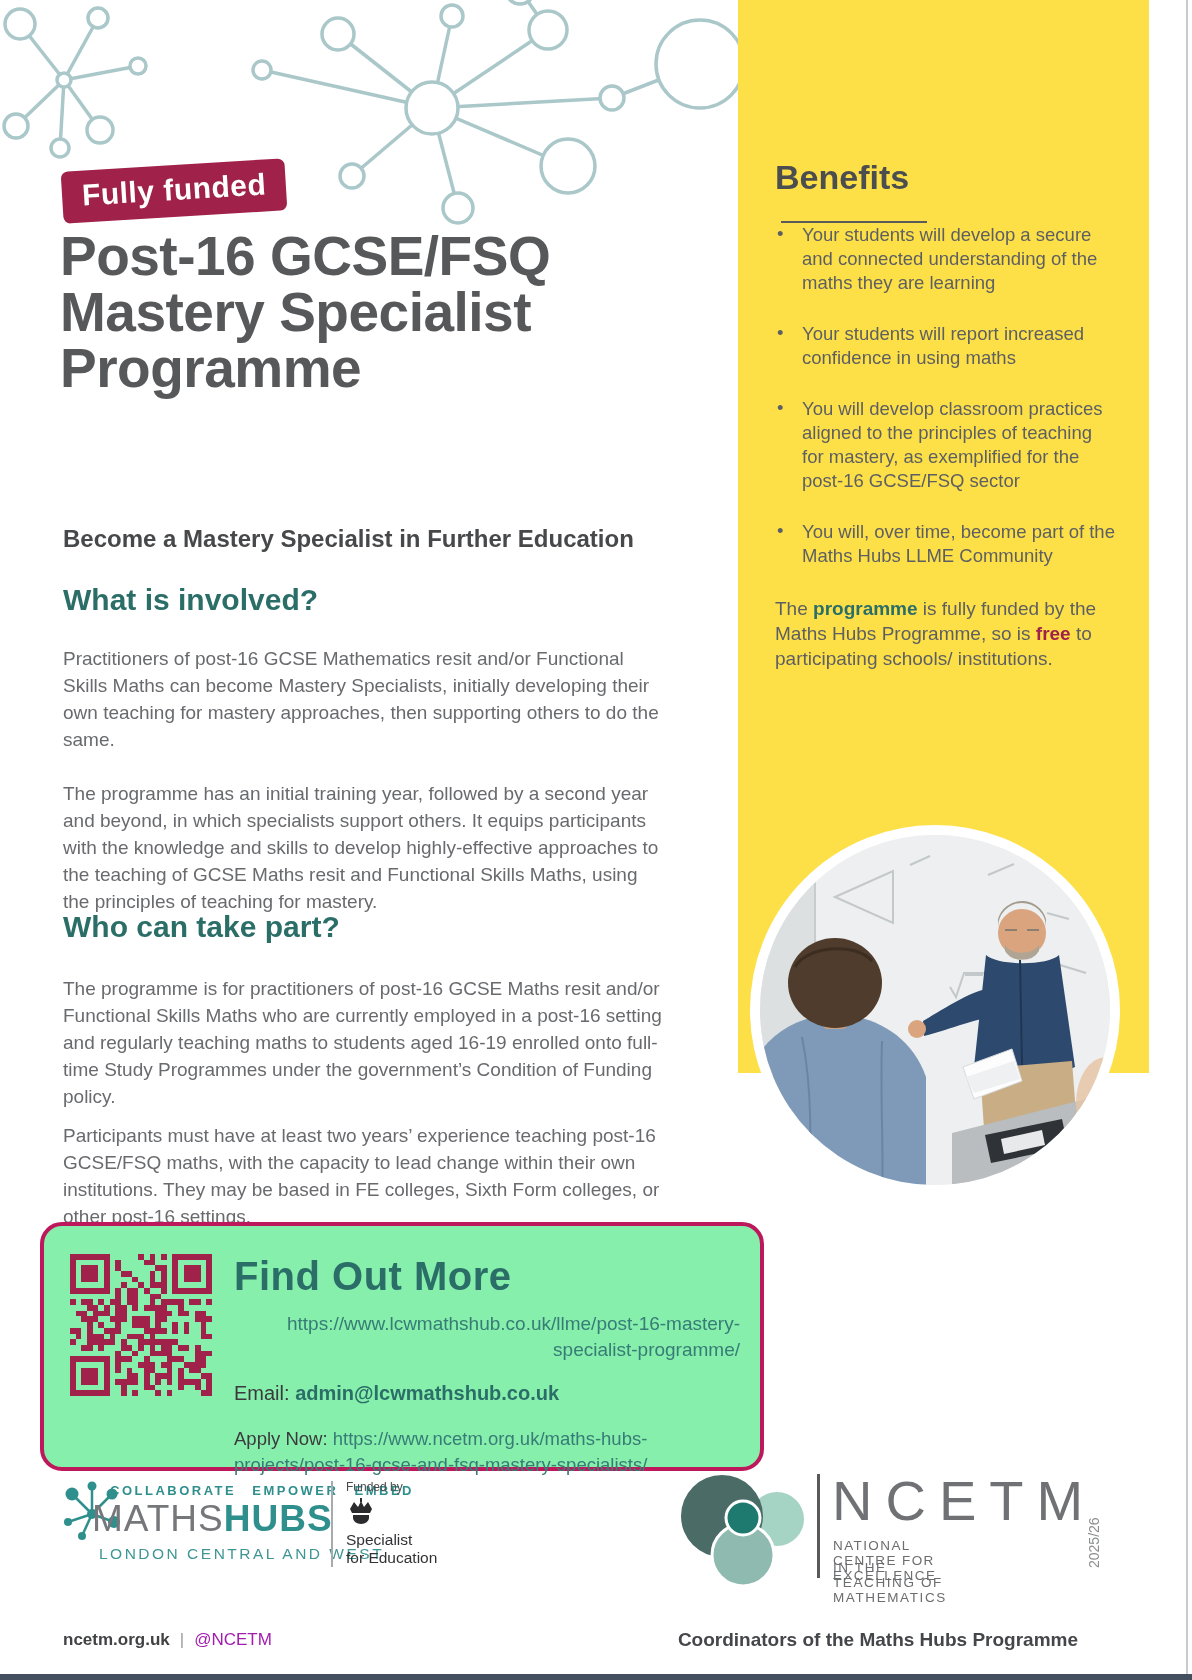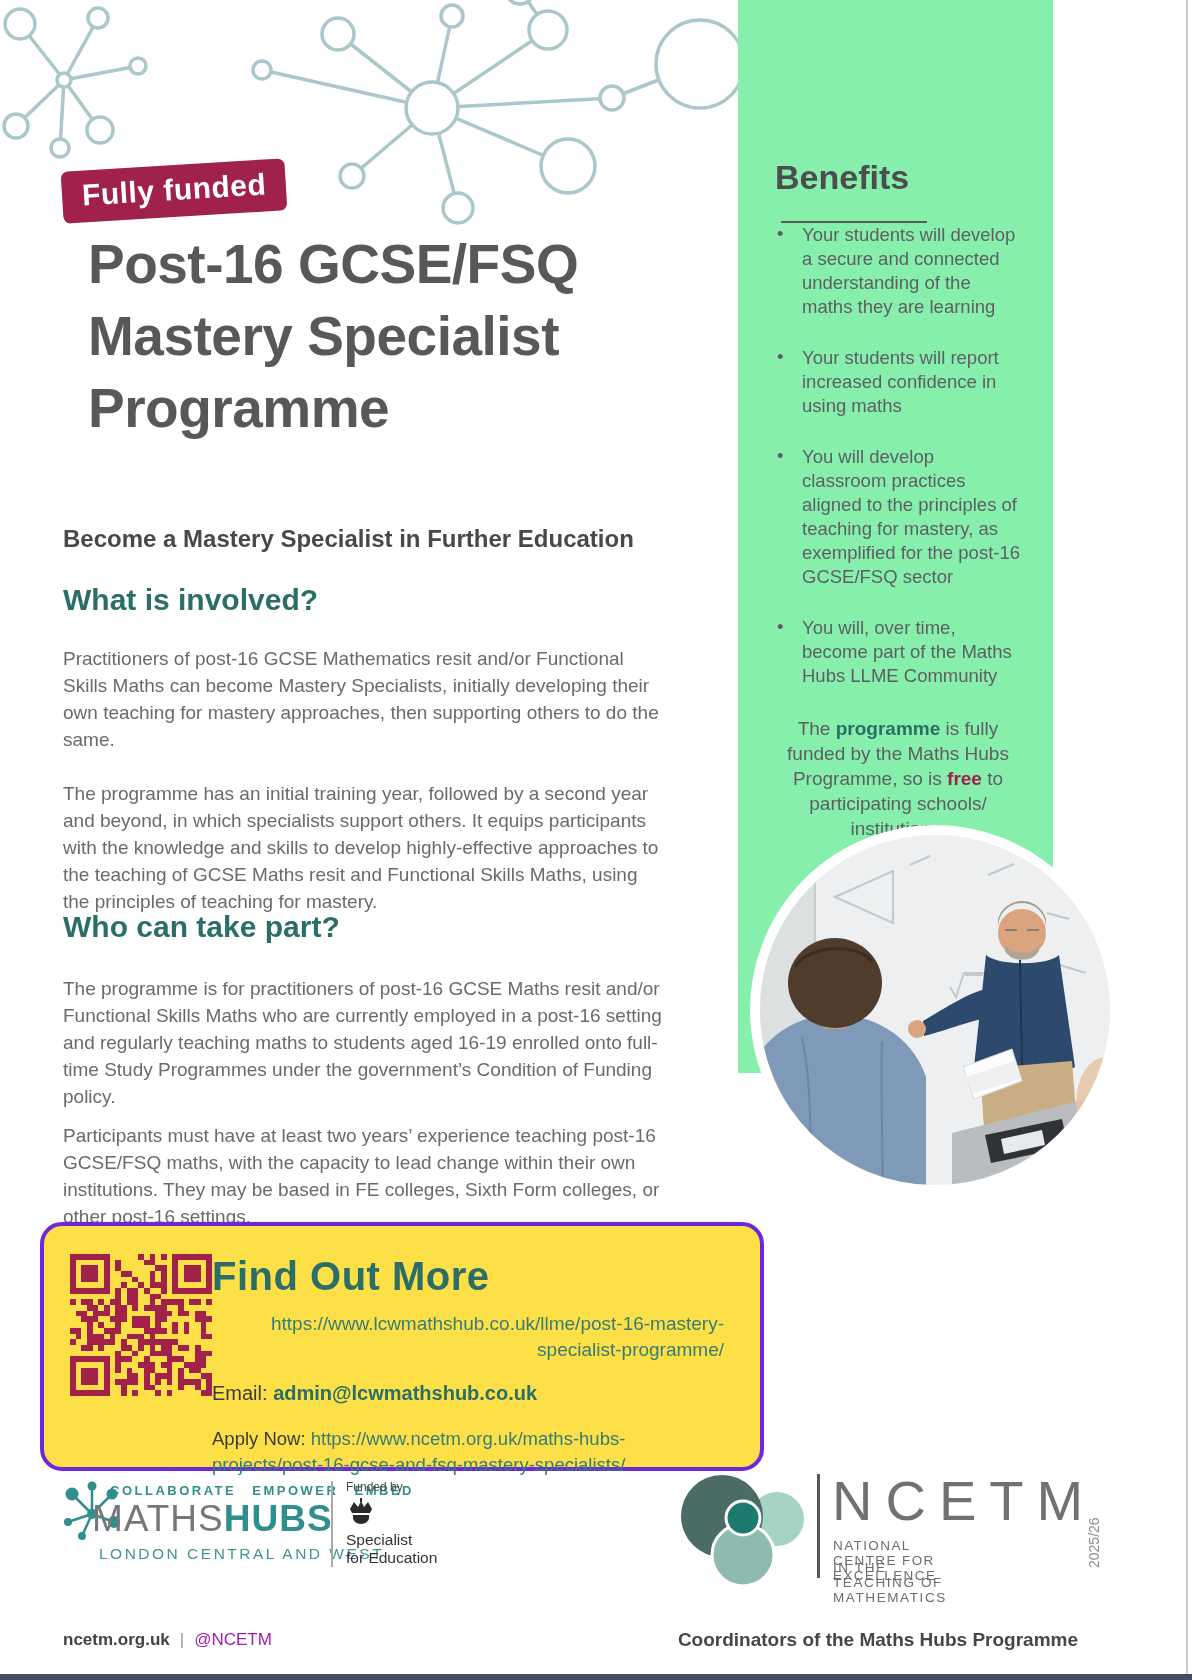--- a/index.html
+++ b/index.html
@@ -14,60 +14,59 @@
   
   .badge {
     position:absolute; left:62px; top:165px;
     background:#a02149; color:#fff; font-size:30px; font-weight:bold;
     padding:8px 20px 10px 20px; border-radius:7px;
     transform:rotate(-3.5deg); letter-spacing:.5px;
   }
   
   .title {
     position:absolute; left:60px; top:228px; width:616px;
-    font-size:55px; line-height:72px; font-weight:bold; color:#57585a;
+    font-size:55px; line-height:56px; font-weight:bold; color:#57585a;
     letter-spacing:-.5px;
-    margin-left:28px;
   }
   .subtitle {
     position:absolute; left:63px; top:525px; width:604px;
     font-size:24px; font-weight:bold; color:#47484a;
   }
   .h-teal { position:absolute; left:63px; font-size:30px; font-weight:bold; color:#2b6e68; }
   .h-what { top:583px; }
   .h-who  { top:910px; }
   .para { position:absolute; left:63px; width:604px; font-size:19px; line-height:27px; color:#696a6d; }
   .p1 { top:645px; } .p2 { top:780px; } .p3 { top:975px; } .p4 { top:1122px; }
   
   .sidebar {
-    position:absolute; left:738px; top:0; width:315px; height:1073px;
-    background:#86efac; padding:158px 32px 0 37px;
+    position:absolute; left:738px; top:0; width:411px; height:1073px;
+    background:#fde047; padding:158px 32px 0 37px;
   }
   .benefits-h { font-size:34px; font-weight:bold; color:#4c4d4f; }
   .benefits-rule { width:146px; height:2px; background:#5a5b5d; margin:24px 0 0 6px; }
   .benefits-list { list-style:none; }
   .benefits-list li {
     position:relative; padding-left:27px; margin-bottom:27px;
     font-size:18.5px; line-height:24px; color:#5e5f62;
   }
   .benefits-list li::before { content:"\2022"; position:absolute; left:2px; top:-1px; color:#5e5f62; }
-  .benefits-note { margin-top:28px; font-size:19px; line-height:25px; color:#5e5f62;text-align:center; }
+  .benefits-note { margin-top:28px; font-size:19px; line-height:25px; color:#5e5f62; }
   .benefits-note .tealb { color:#2b6e68; font-weight:bold; }
   .benefits-note .berryb { color:#a02149; font-weight:bold; }
   
   .photo {
     position:absolute; left:750px; top:825px; width:370px; height:370px;
     border-radius:50%; border:10px solid #fff; background:#eceeef; overflow:hidden;
   }
   .photo svg { display:block; }
   
   .fom {
     position:absolute; left:40px; top:1222px; width:724px; height:249px;
-    border:4px solid #6d28d9; border-radius:22px; background:#fde047;
-    display:flex; padding:28px 20px 20px 26px; 
+    border:4px solid #be185d; border-radius:22px; background:#86efac;
+    display:flex; padding:28px 20px 20px 26px; gap:22px;
   }
   .qr { width:142px; height:142px; flex:0 0 142px; }
   .fom-text { width:512px; }
   .fom-h { font-size:40px; line-height:44px; color:#2b6e68; font-weight:600; letter-spacing:.5px; }
   .fom-url { margin-top:13px; font-size:19px; line-height:26px; color:#377c76; overflow-wrap:anywhere;text-align:right; }
   .fom-email { margin-top:19px; font-size:20px; color:#3a3a3c; }
   .fom-email .addr { color:#2b6e68; font-weight:bold; }
   .fom-apply { margin-top:21px; font-size:18.5px; line-height:26px; color:#3a3a3c; overflow-wrap:anywhere; }
   .fom-apply .url { color:#377c76; }
   

